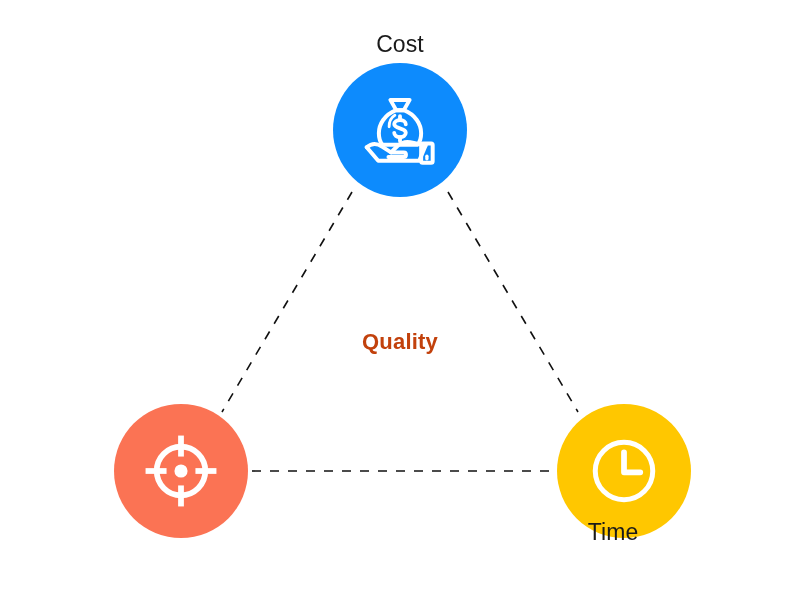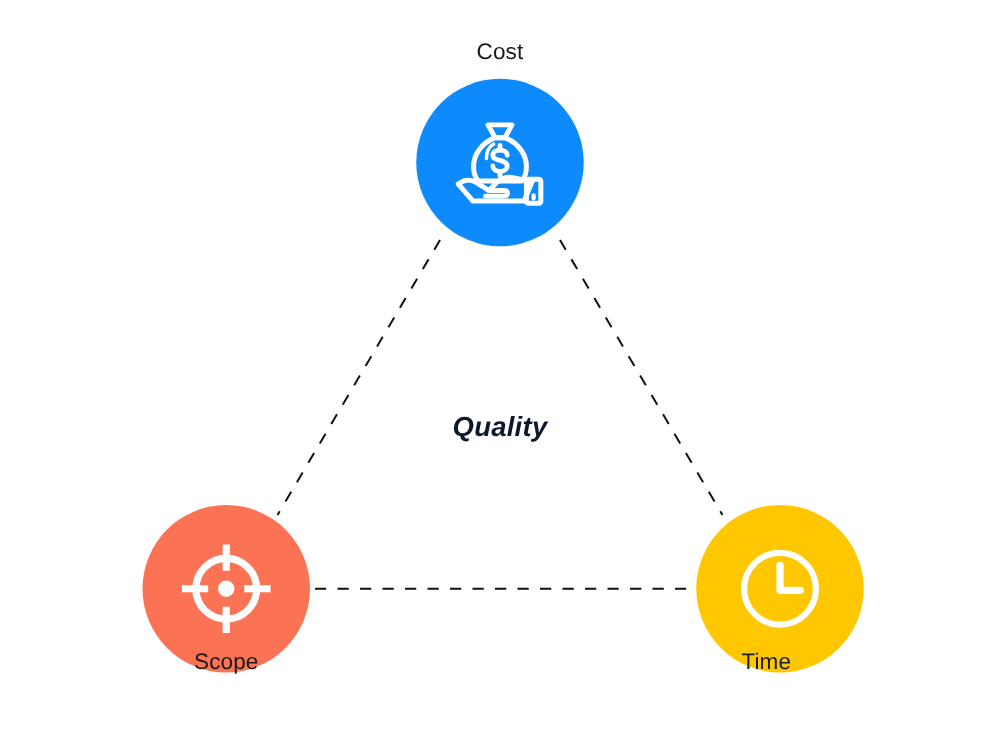--- a/index.html
+++ b/index.html
@@ -35,43 +35,42 @@
     align-items: center;
     justify-content: center;
   }
   .node svg { display: block; }
   .node-cost  { left: 333px; top: 63px;  background: #0d8bfd; }
   .node-scope { left: 114px; top: 404px; background: #fb7354; }
   .node-time  { left: 557px; top: 404px; background: #ffc700; }
 
   .node-label {
     position: absolute;
-    font-size: 18px;
+    font-size: 23px;
     color: #1a1a1a;
     font-weight: 400;
     text-align: center;
     white-space: nowrap;
     letter-spacing: 0.1px;
   }
   .label-cost  { left: 300px; top: 31px;  width: 200px; }
   .label-scope { left: 81px;  top: 519px; width: 200px; }
   .label-time  { left: 513px; top: 519px; width: 200px; }
 
   .center-label {
     position: absolute;
     left: 300px;
     top: 329px;
     width: 200px;
     text-align: center;
     font-size: 22px;
     font-weight: 700;
-    color: #0f172a;
+    color: #c2410c;
     letter-spacing: 0.2px;
     white-space: nowrap;
-    font-style: italic;
   }
 </style>
 </head>
 <body>
 
 <div id="diagram">
 
   <svg class="edges" viewBox="0 0 800 600" width="800" height="600" aria-hidden="true">
     <line x1="352" y1="192" x2="222" y2="412" stroke="#111111" stroke-width="1.6" stroke-dasharray="9 9"></line>
     <line x1="448" y1="192" x2="578" y2="412" stroke="#111111" stroke-width="1.6" stroke-dasharray="9 9"></line>
@@ -109,21 +108,20 @@
         <path d="M32 50.5 A18.5 18.5 0 0 1 13.5 32"></path>
         <path d="M13.5 32 A18.5 18.5 0 0 1 32 13.5"></path>
         <path d="M32 5 V21"></path>
         <path d="M32 43 V59"></path>
         <path d="M5 32 H21"></path>
         <path d="M43 32 H59"></path>
         <circle cx="32" cy="32" r="5" fill="#ffffff" stroke="none"></circle>
       </svg>
     </span>
   </div>
-  <div class="node-label label-scope">Scope</div>
 
   <div class="node node-time">
     <span>
       <svg width="80" height="80" viewBox="0 0 64 64" fill="none" stroke="#ffffff" stroke-width="4" stroke-linecap="round" stroke-linejoin="round">
         <circle cx="32" cy="32" r="23"></circle>
         <path d="M32 17 V33 H45" stroke-width="4.6"></path>
       </svg>
     </span>
   </div>
   <div class="node-label label-time">Time</div>

